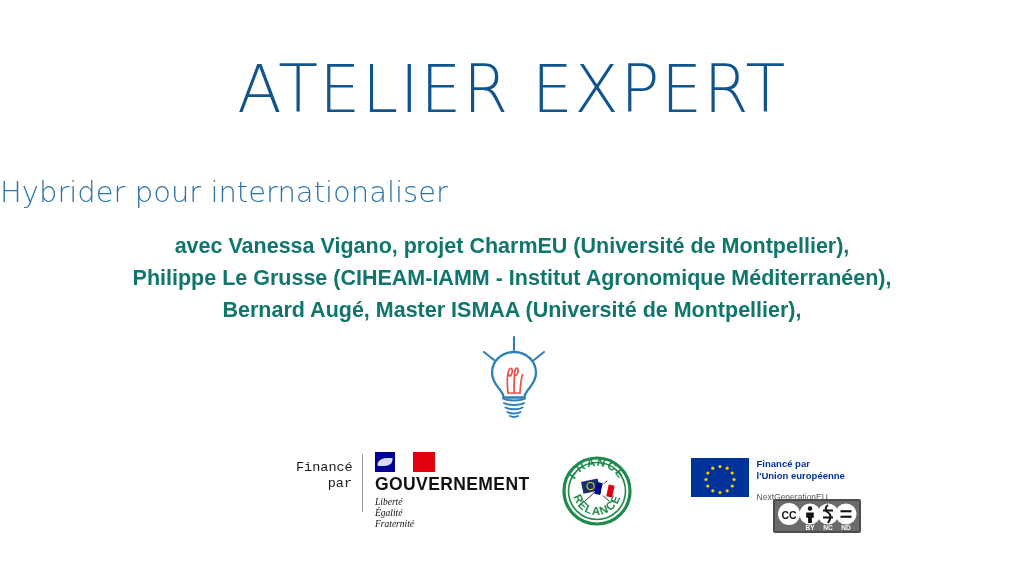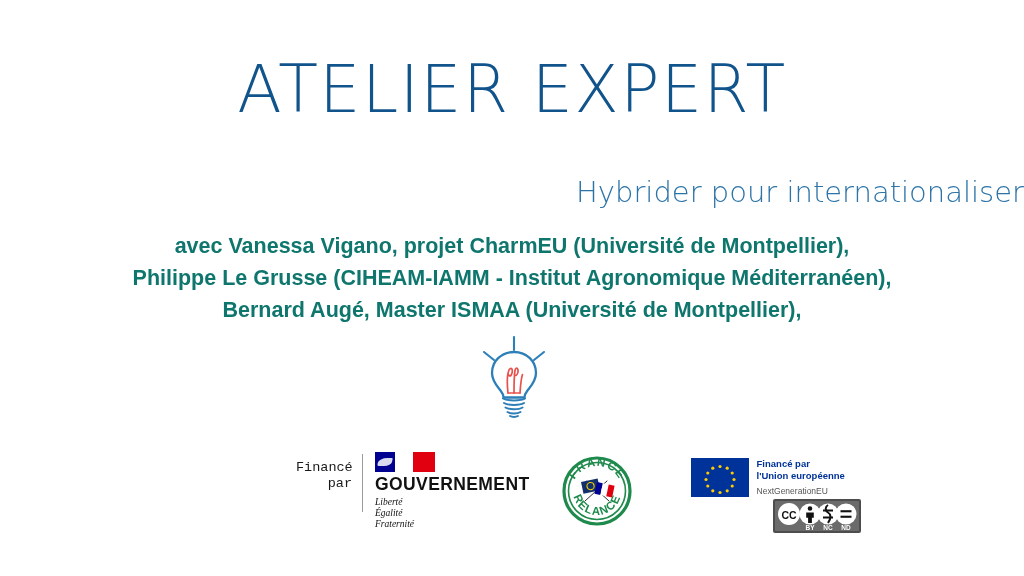--- a/index.html
+++ b/index.html
@@ -21,21 +21,21 @@
     font-size:65px;
     letter-spacing:1.5px;
     color:#11548C;
     line-height:1.05;
     white-space:nowrap;
   }
 
   
   .subtitle{
     position:absolute;left:0;top:175px;width:1024px;
-    text-align:right;
+    text-align:left;
     font-family:"DejaVu Sans", sans-serif;
     font-weight:300;
     font-size:29px;
     color:#2C74A8;
     line-height:1.2;
   }
 
   
   .names{
     position:absolute;left:0;top:230px;width:1024px;
@@ -99,21 +99,21 @@
 
   
   .eu{margin-left:22px;margin-top:6px;display:flex;align-items:flex-start;padding-left:35px;}
   .eu-text{margin-left:8px;}
   .eu-line{
     font-family:"Liberation Sans", sans-serif;
     font-weight:bold;font-size:9.5px;color:#003399;line-height:11.5px;
   }
   .eu-sub{
     font-family:"Liberation Sans", sans-serif;
-    font-size:8.5px;color:#555;line-height:12px;margin-top:4px;
+    font-size:8.5px;color:#555;line-height:12px;margin-top:10px;
   }
 
   
   .datestamp{
     position:absolute;right:23px;top:498px;
     font-family:"Liberation Sans", sans-serif;
     font-size:13.5px;color:#111;white-space:nowrap;font-weight:bold;
   }
   .cc{
     position:absolute;right:23px;top:499px;

